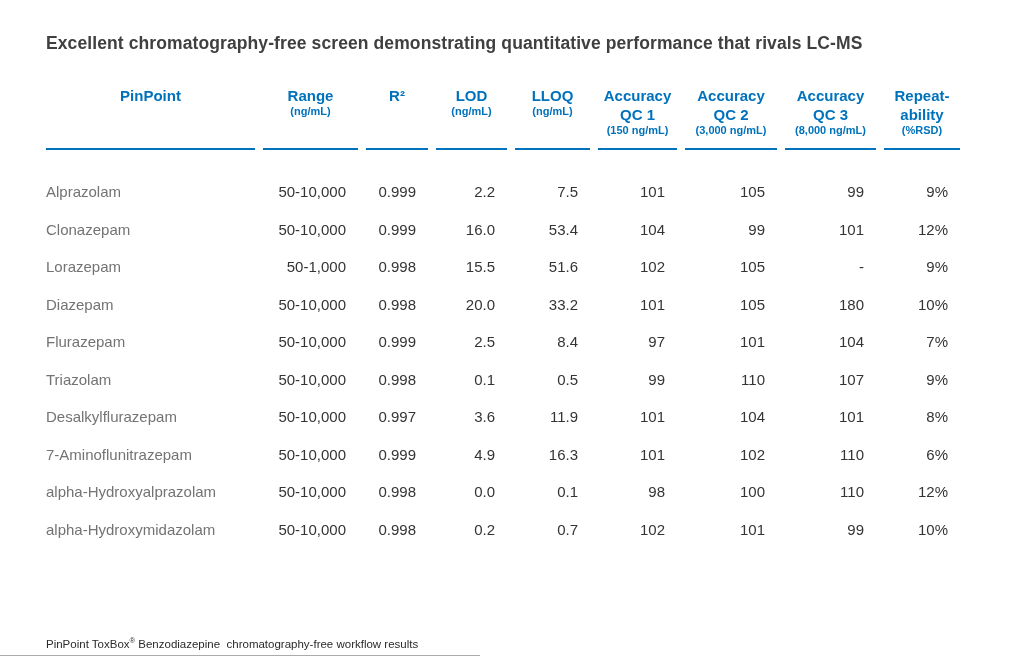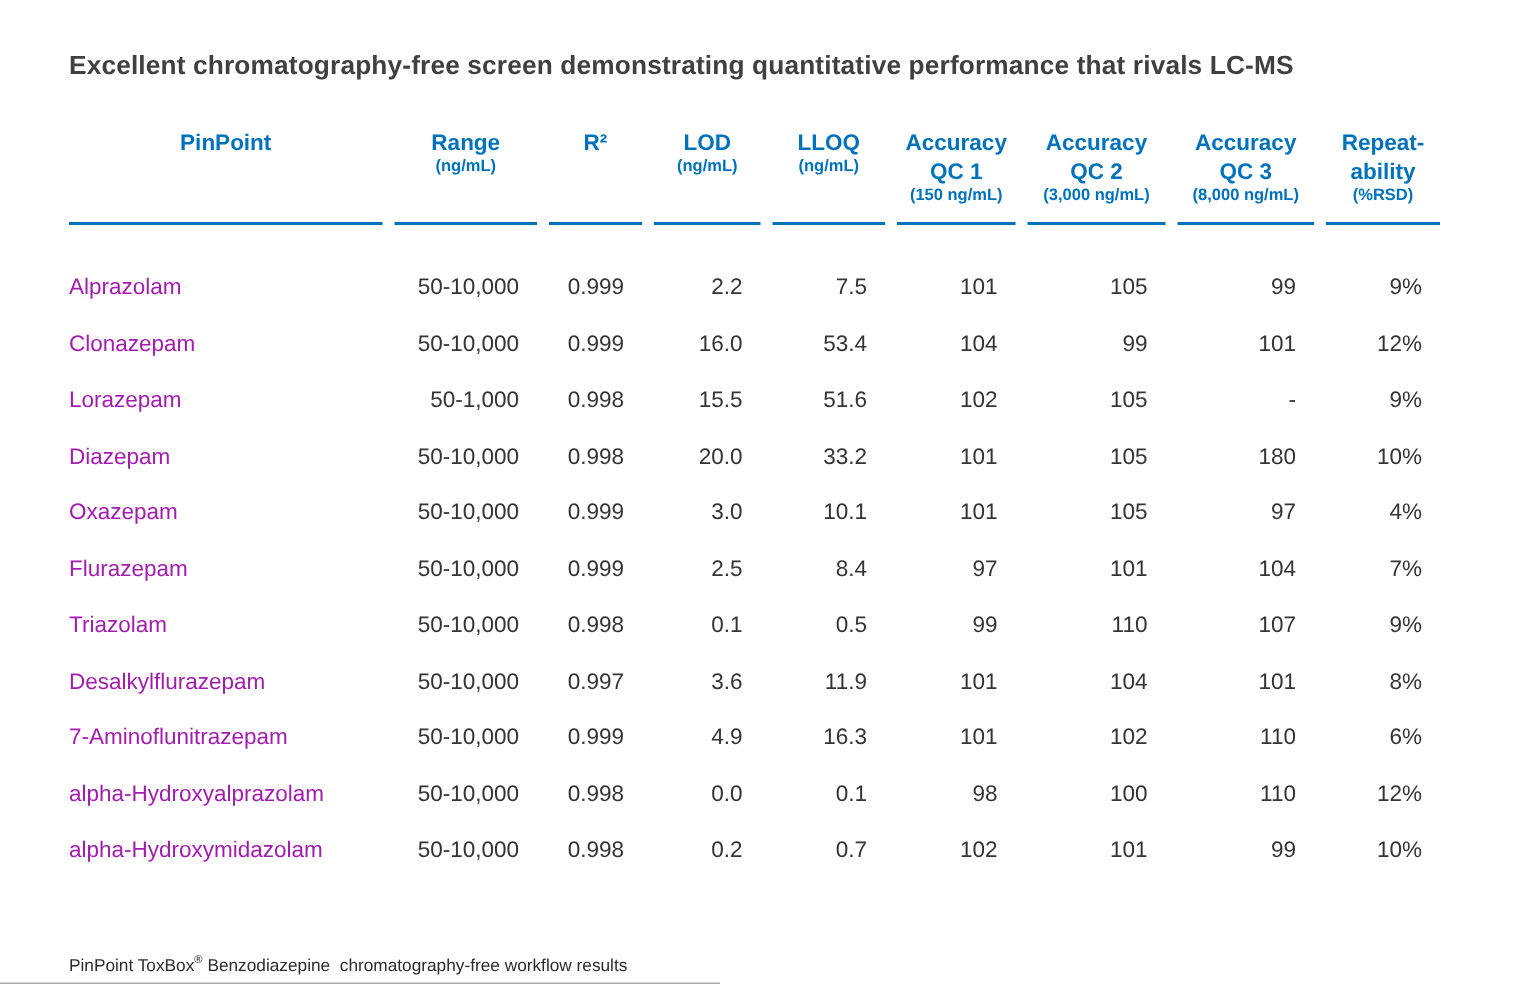--- a/index.html
+++ b/index.html
@@ -52,21 +52,21 @@
   td {
     height: 37.5px;
     vertical-align: middle;
     padding: 0;
     font-size: 15px;
     color: #333436;
   }
   tbody tr:first-child td { padding-top: 23px; }
   td.cell-analyte {
     text-align: left;
-    color: #a21caf;
+    color: #737373;
   }
   td.cell-num {
     text-align: right;
     padding-right: 12px;
   }
   .footer-note {
     position: absolute;
     left: 46px; top: 638px;
     font-size: 11.5px;
     color: #2b2b2b;
@@ -183,31 +183,20 @@
           <td class="cell-num">50-10,000</td>
           <td class="cell-num">0.998</td>
           <td class="cell-num">20.0</td>
           <td class="cell-num">33.2</td>
           <td class="cell-num">101</td>
           <td class="cell-num">105</td>
           <td class="cell-num">180</td>
           <td class="cell-num">10%</td>
         </tr>
         <tr>
-          <td class="cell-analyte">Oxazepam</td>
-          <td class="cell-num">50-10,000</td>
-          <td class="cell-num">0.999</td>
-          <td class="cell-num">3.0</td>
-          <td class="cell-num">10.1</td>
-          <td class="cell-num">101</td>
-          <td class="cell-num">105</td>
-          <td class="cell-num">97</td>
-          <td class="cell-num">4%</td>
-        </tr>
-        <tr>
           <td class="cell-analyte">Flurazepam</td>
           <td class="cell-num">50-10,000</td>
           <td class="cell-num">0.999</td>
           <td class="cell-num">2.5</td>
           <td class="cell-num">8.4</td>
           <td class="cell-num">97</td>
           <td class="cell-num">101</td>
           <td class="cell-num">104</td>
           <td class="cell-num">7%</td>
         </tr>

